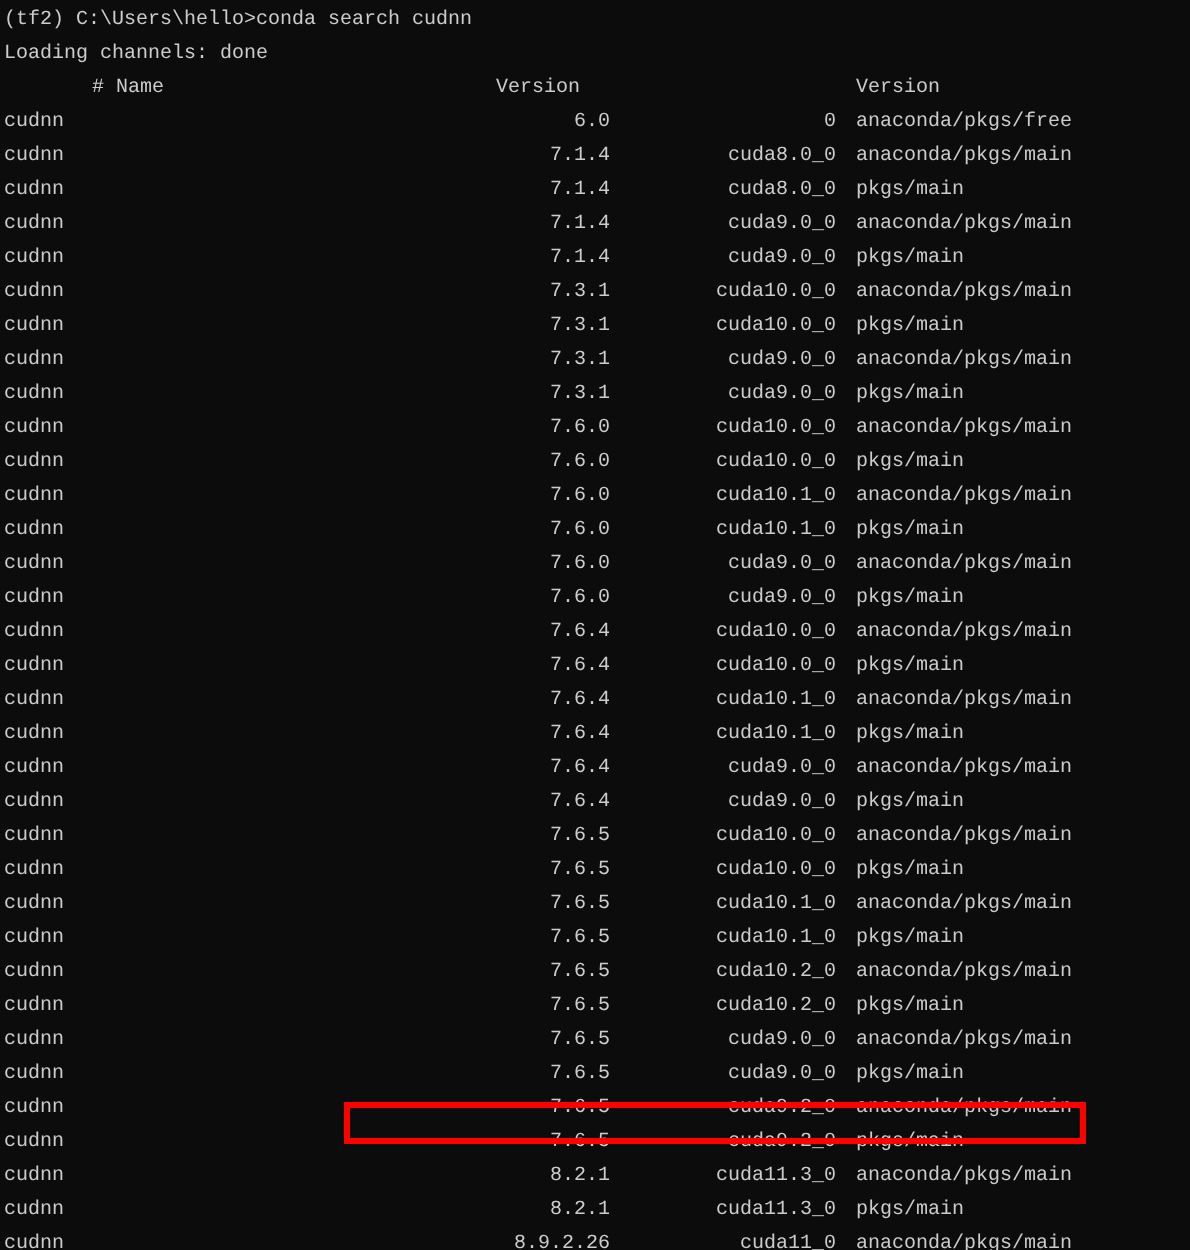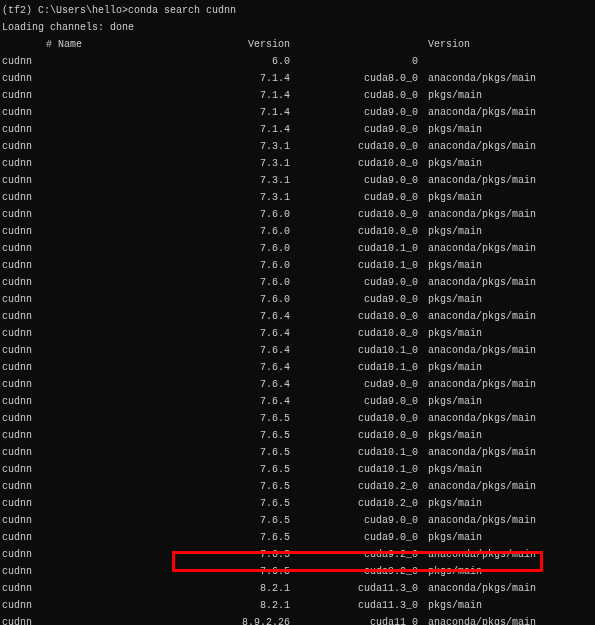--- a/index.html
+++ b/index.html
@@ -39,20 +39,21 @@
     left: 2px;
     top: 0;
     text-align: right;
   }
   .row .c-version {
     position: absolute;
     left: 0;
     top: 0;
     width: 290px;
     text-align: right;
+    padding-left: 15px;
   }
   .row .c-build {
     position: absolute;
     left: 0;
     top: 0;
     width: 418px;
     text-align: right;
   }
   .row .c-channel {
     position: absolute;
@@ -99,21 +100,21 @@
 
   <div class="screen-lines">
     <div class="line plain-line">(tf2) C:\Users\hello&gt;conda search cudnn</div>
     <div class="line plain-line">Loading channels: done</div>
     <div class="line header-row">
       <span class="h-name"># Name</span>
       <span class="h-version">Version</span>
       <span class="h-channel">Version</span>
     </div>
     <div id="rows-container">
-        <div class="line row"><span class="c-name">cudnn</span><span class="c-version">6.0</span><span class="c-build">0</span></div>
+        <div class="line row"><span class="c-name">cudnn</span><span class="c-version">6.0</span><span class="c-build">0</span><span class="c-channel">anaconda/pkgs/free</span></div>
         <div class="line row"><span class="c-name">cudnn</span><span class="c-version">7.1.4</span><span class="c-build">cuda8.0_0</span><span class="c-channel">anaconda/pkgs/main</span></div>
         <div class="line row"><span class="c-name">cudnn</span><span class="c-version">7.1.4</span><span class="c-build">cuda8.0_0</span><span class="c-channel">pkgs/main</span></div>
         <div class="line row"><span class="c-name">cudnn</span><span class="c-version">7.1.4</span><span class="c-build">cuda9.0_0</span><span class="c-channel">anaconda/pkgs/main</span></div>
         <div class="line row"><span class="c-name">cudnn</span><span class="c-version">7.1.4</span><span class="c-build">cuda9.0_0</span><span class="c-channel">pkgs/main</span></div>
         <div class="line row"><span class="c-name">cudnn</span><span class="c-version">7.3.1</span><span class="c-build">cuda10.0_0</span><span class="c-channel">anaconda/pkgs/main</span></div>
         <div class="line row"><span class="c-name">cudnn</span><span class="c-version">7.3.1</span><span class="c-build">cuda10.0_0</span><span class="c-channel">pkgs/main</span></div>
         <div class="line row"><span class="c-name">cudnn</span><span class="c-version">7.3.1</span><span class="c-build">cuda9.0_0</span><span class="c-channel">anaconda/pkgs/main</span></div>
         <div class="line row"><span class="c-name">cudnn</span><span class="c-version">7.3.1</span><span class="c-build">cuda9.0_0</span><span class="c-channel">pkgs/main</span></div>
         <div class="line row"><span class="c-name">cudnn</span><span class="c-version">7.6.0</span><span class="c-build">cuda10.0_0</span><span class="c-channel">anaconda/pkgs/main</span></div>
         <div class="line row"><span class="c-name">cudnn</span><span class="c-version">7.6.0</span><span class="c-build">cuda10.0_0</span><span class="c-channel">pkgs/main</span></div>

